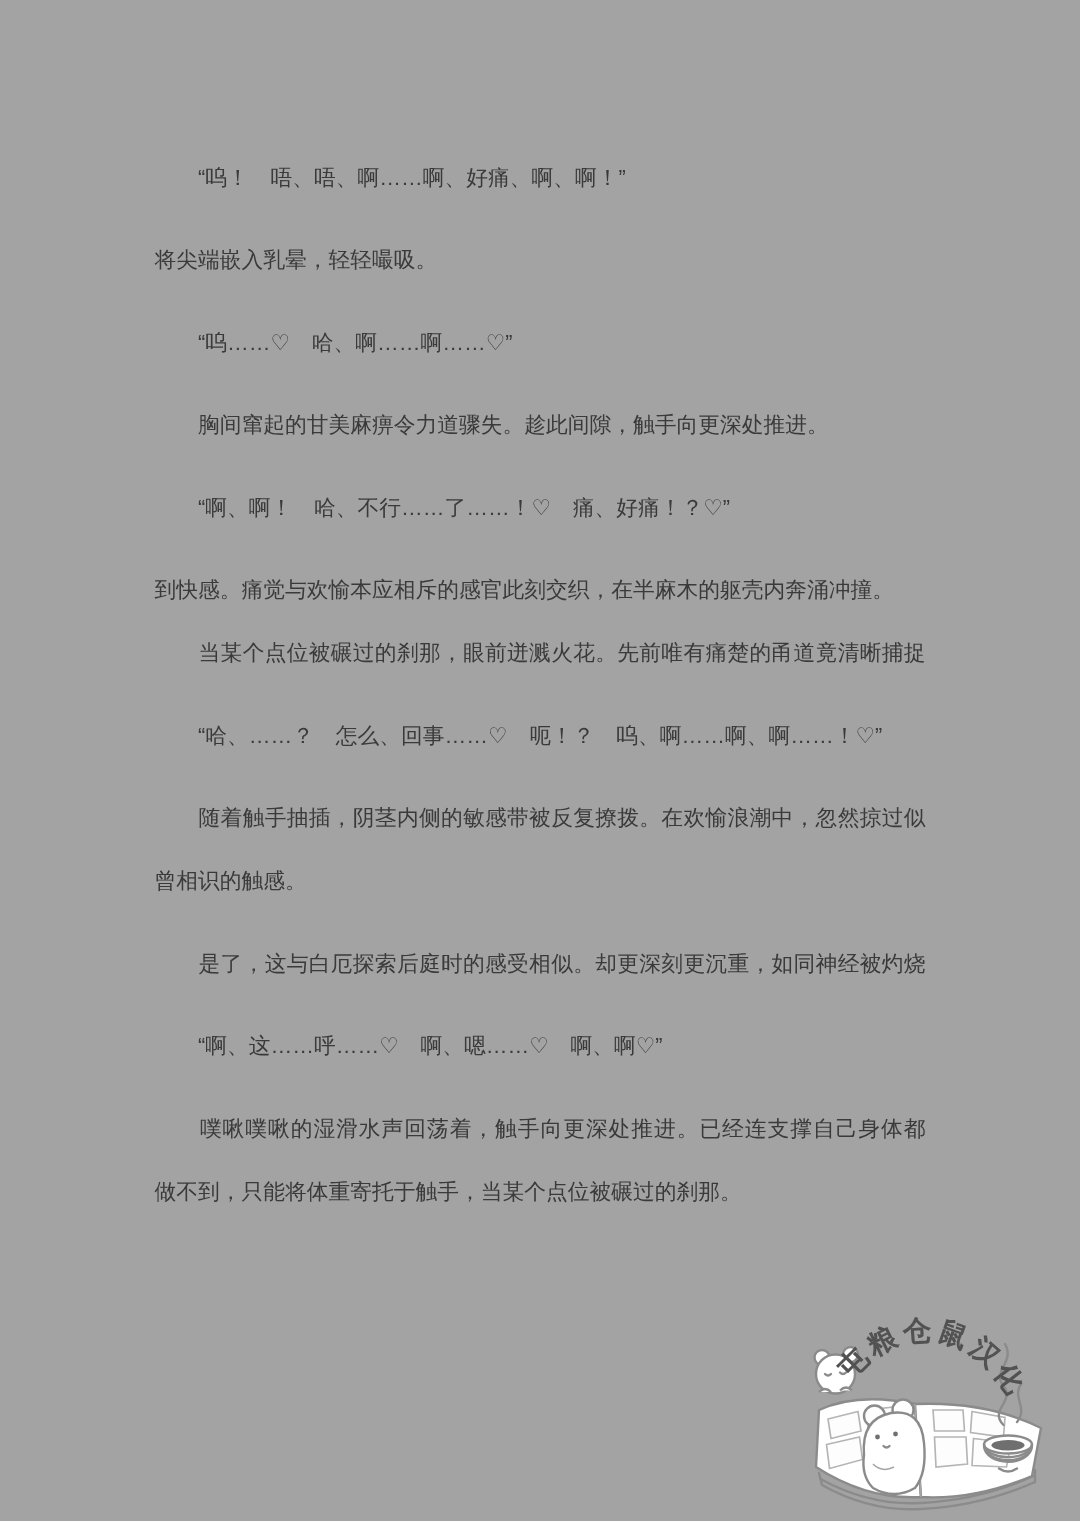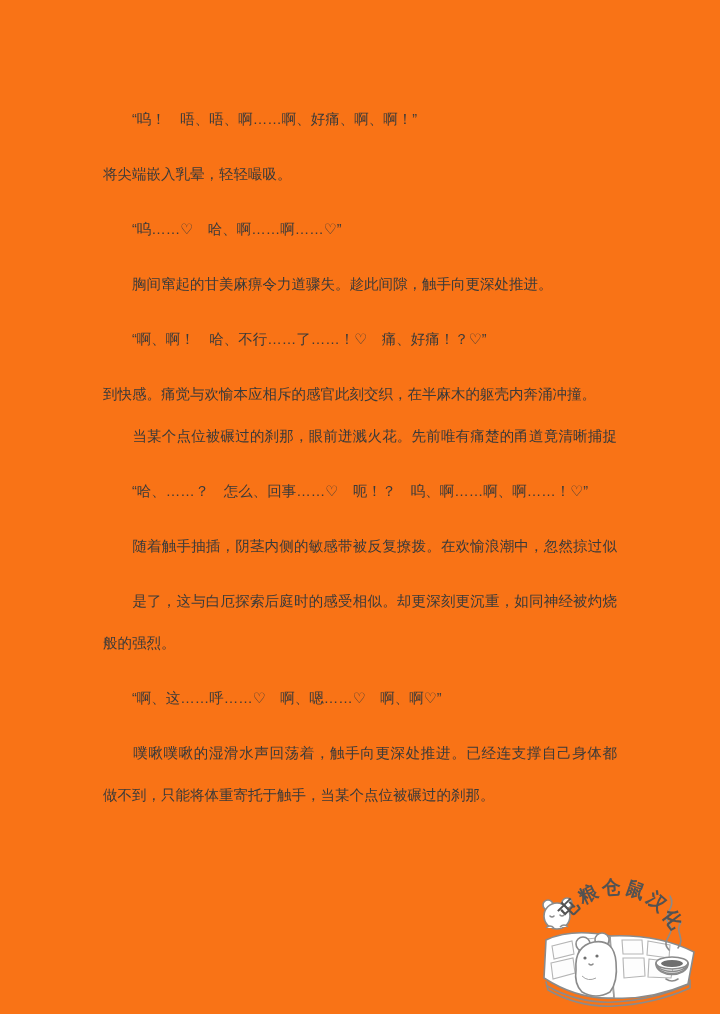--- a/index.html
+++ b/index.html
@@ -1,20 +1,20 @@
 <!DOCTYPE html>
 <html><head>
 <meta charset="utf-8">
 <style>
   html,body{margin:0;padding:0;background:#e8e8e8;}
   .page{
     position:relative;
     width:720px;height:1014px;
     margin:0 auto;
-    background:#f97316;
+    background:#a3a3a3;
     font-family:"Liberation Sans","DejaVu Sans",sans-serif;
     overflow:hidden;
   }
   .text-block{
     position:absolute;
     left:103px;top:98px;width:514px;
     color:#3a3a3a;
     font-size:14.5px;
   }
   .para{margin:0 0 13px 0;padding:0;}
@@ -65,24 +65,24 @@
       </div>
       <div class="para">
         <div class="line last">到快感。痛觉与欢愉本应相斥的感官此刻交织，在半麻木的躯壳内奔涌冲撞。</div>
         <div class="line">　　当某个点位被碾过的刹那，眼前迸溅火花。先前唯有痛楚的甬道竟清晰捕捉</div>
       </div>
       <div class="para">
         <div class="line last">　　“哈、……？　怎么、回事……♡　呃！？　呜、啊……啊、啊……！♡”</div>
       </div>
       <div class="para">
         <div class="line">　　随着触手抽插，阴茎内侧的敏感带被反复撩拨。在欢愉浪潮中，忽然掠过似</div>
+        <div class="line last">曾相识的触感。</div>
       </div>
       <div class="para">
         <div class="line">　　是了，这与白厄探索后庭时的感受相似。却更深刻更沉重，如同神经被灼烧</div>
-        <div class="line last">般的强烈。</div>
       </div>
       <div class="para">
         <div class="line last">　　“啊、这……呼……♡　啊、嗯……♡　啊、啊♡”</div>
       </div>
       <div class="para">
         <div class="line">　　噗啾噗啾的湿滑水声回荡着，触手向更深处推进。已经连支撑自己身体都</div>
         <div class="line last">做不到，只能将体重寄托于触手，当某个点位被碾过的刹那。</div>
       </div>
     </div>
 

